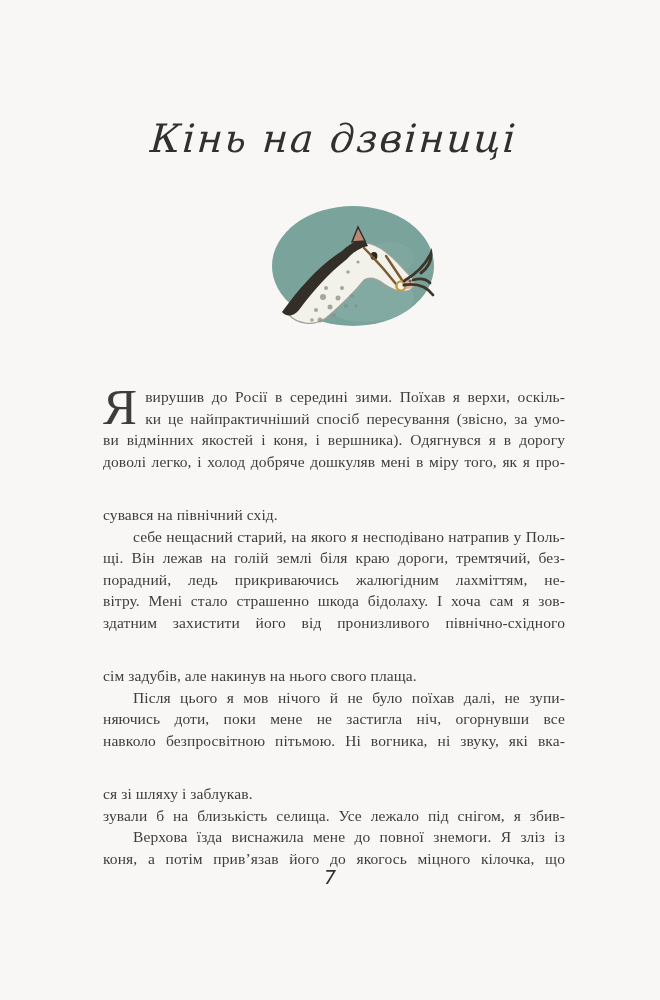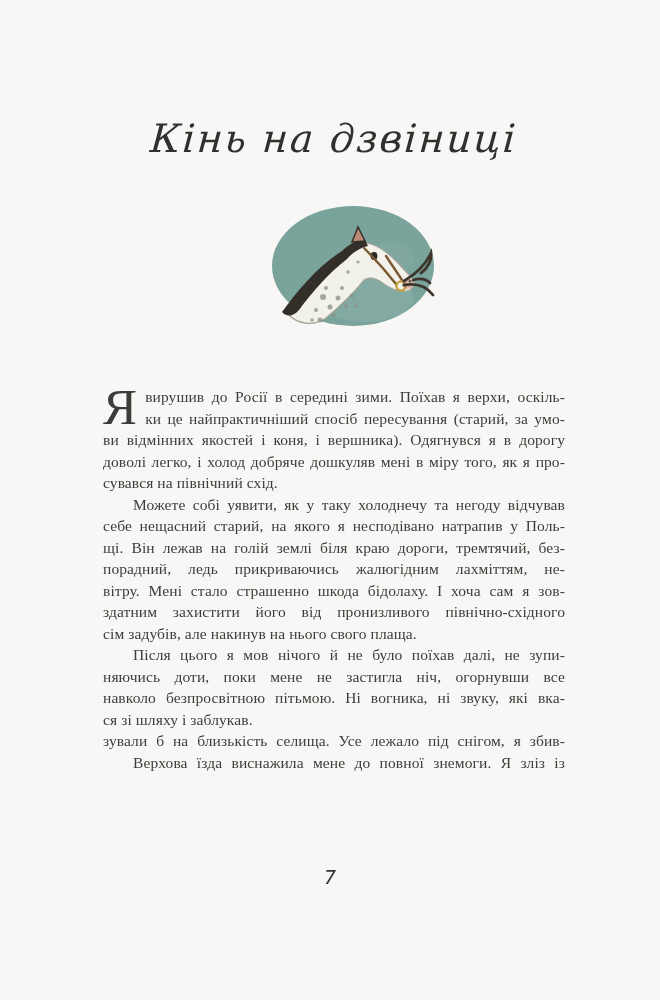--- a/index.html
+++ b/index.html
@@ -43,20 +43,21 @@
   }
   .para { margin: 0; }
   .para.indent .line:first-child { text-indent: 30px; }
   .line {
     text-align: justify;
     text-align-last: justify;
     white-space: normal;
   }
   .line.last {
     text-align-last: left;
+    margin-top: 32px;
   }
   .dropcap {
     float: left;
     font-size: 51px;
     line-height: 40px;
     height: 42px;
     padding-right: 8px;
     padding-top: 1px;
     color: #3d3c3a;
     font-family: "Liberation Serif", serif;
@@ -130,40 +131,40 @@
       <path d="M 136 79 C 148 72, 158 62, 163 51 C 164 58, 160 66, 153 71"></path>
       <path d="M 136 83 C 149 81, 159 85, 165 93"></path>
       <path d="M 145 78 C 152 76, 158 77, 162 81"></path>
     </g>
   </svg>
 
   <div class="body-text">
       <div class="para">
         <span class="dropcap">Я</span>
         <div class="line">вирушив до Росії в середині зими. Поїхав я верхи, оскіль-</div>
-        <div class="line">ки це найпрактичніший спосіб пересування (старий, за умо-</div>
+        <div class="line">ки це найпрактичніший спосіб пересування (звісно, за умо-</div>
         <div class="line">ви відмінних якостей і коня, і вершника). Одягнувся я в дорогу</div>
         <div class="line">доволі легко, і холод добряче дошкуляв мені в міру того, як я про-</div>
         <div class="line last">сувався на північний схід.</div>
       </div>
       <div class="para indent">
-        <div class="line">Можете собі уявити, як у таку холоднечу та негоду відчував</div>
         <div class="line">себе нещасний старий, на якого я несподівано натрапив у Поль-</div>
         <div class="line">щі. Він лежав на голій землі біля краю дороги, тремтячий, без-</div>
         <div class="line">порадний, ледь прикриваючись жалюгідним лахміттям, не-</div>
         <div class="line">вітру. Мені стало страшенно шкода бідолаху. І хоча сам я зов-</div>
         <div class="line">здатним захистити його від пронизливого північно-східного</div>
         <div class="line last">сім задубів, але накинув на нього свого плаща.</div>
       </div>
       <div class="para indent">
         <div class="line">Після цього я мов нічого й не було поїхав далі, не зупи-</div>
         <div class="line">няючись доти, поки мене не застигла ніч, огорнувши все</div>
         <div class="line">навколо безпросвітною пітьмою. Ні вогника, ні звуку, які вка-</div>
         <div class="line last">ся зі шляху і заблукав.</div>
         <div class="line">зували б на близькість селища. Усе лежало під снігом, я збив-</div>
       </div>
       <div class="para indent">
         <div class="line">Верхова їзда виснажила мене до повної знемоги. Я зліз із</div>
+        <div class="line">коня, а потім прив’язав його до якогось міцного кілочка, що</div>
       </div>
     </div>
 
   <div class="page-number">7</div>
 </div>
 
 </body></html>

